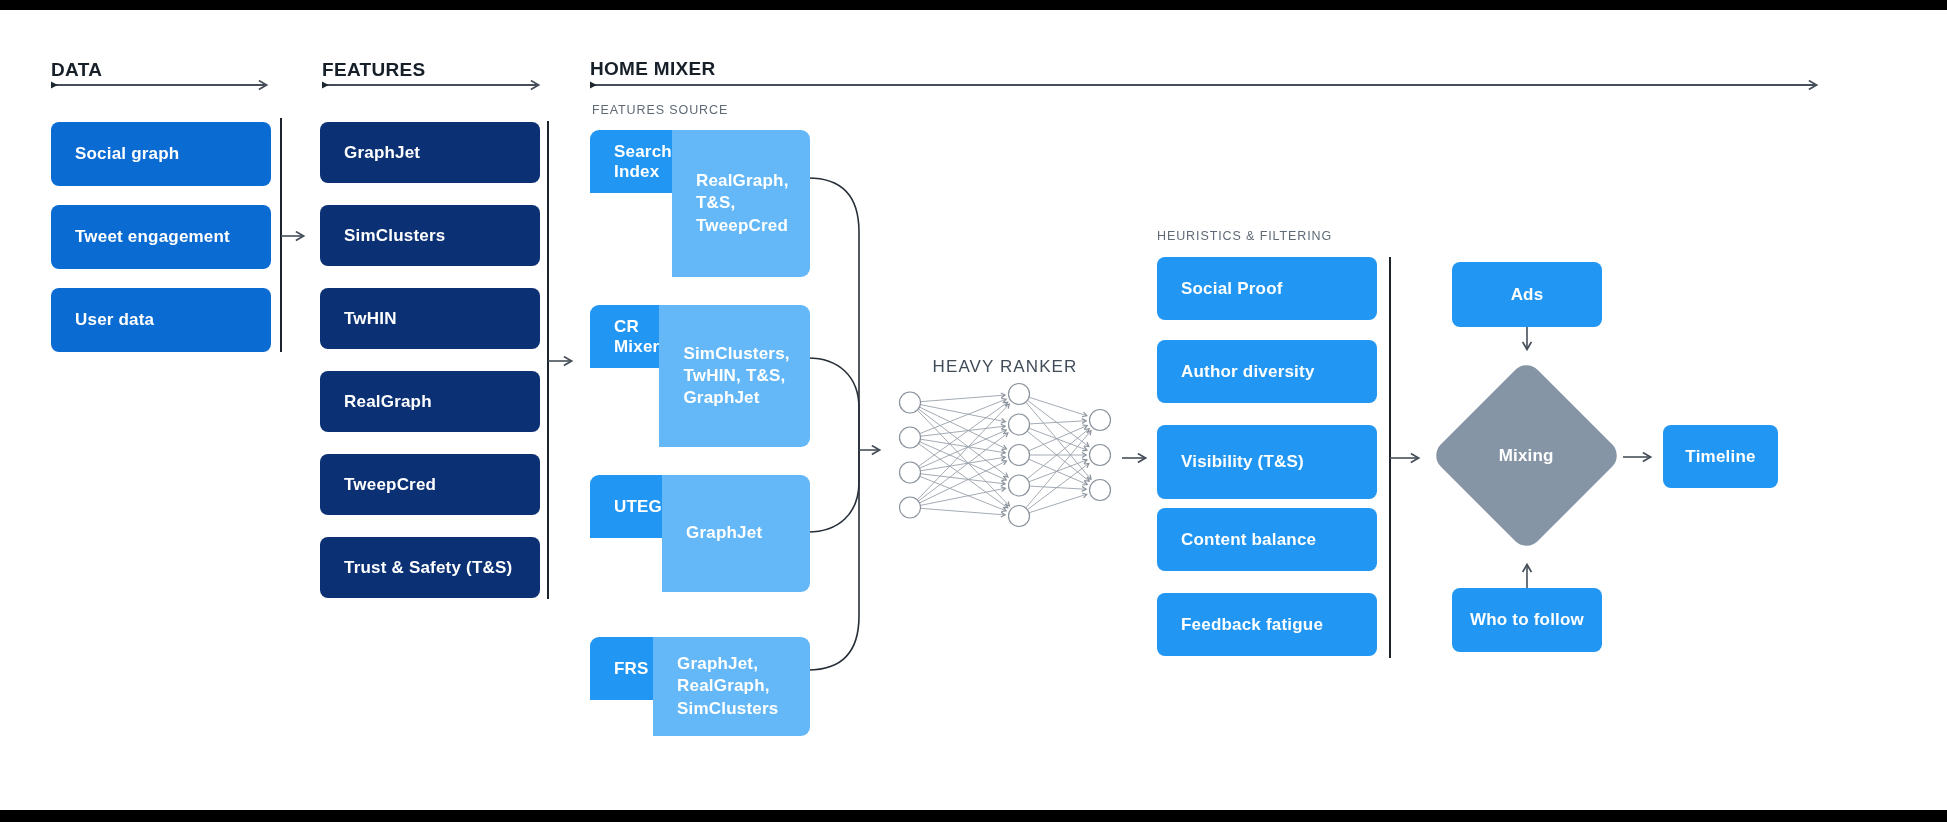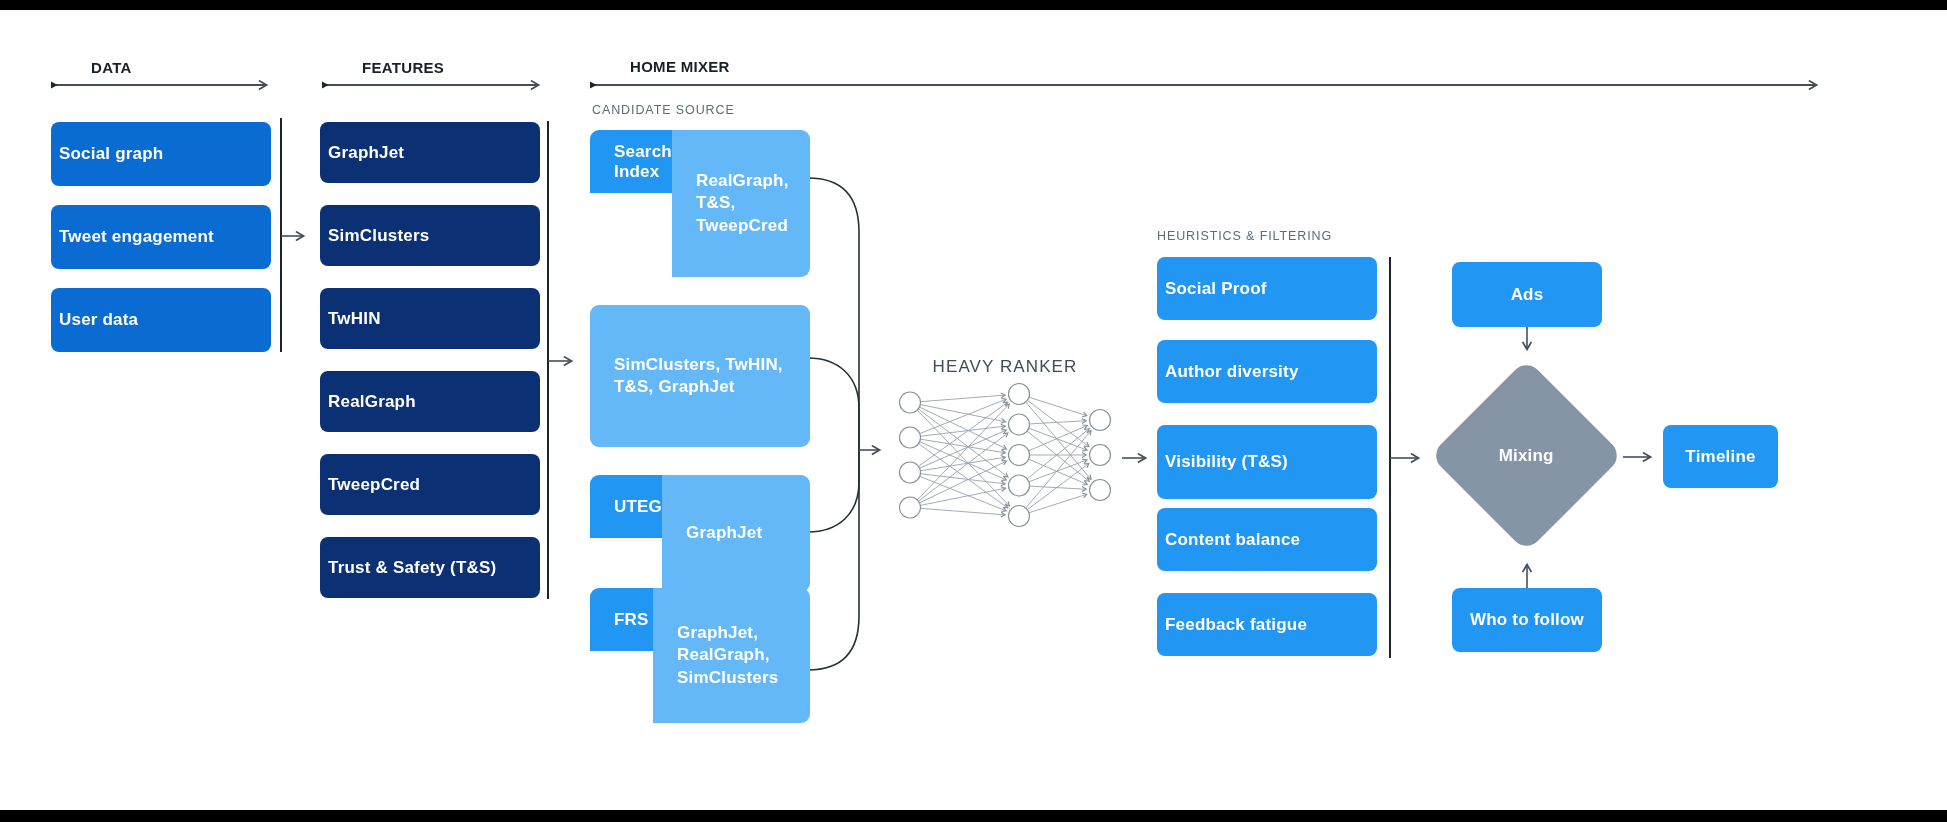--- a/index.html
+++ b/index.html
@@ -8,42 +8,41 @@
     width:1947px;height:822px;
     background:#ffffff;
     overflow:hidden;
     font-family:"Liberation Sans","DejaVu Sans",sans-serif;
   }
   .bar{position:absolute;left:0;width:1947px;background:var(--frame-bar,#000);}
   #svg-layer{position:absolute;left:0;top:0;}
 
   .section-label{
     position:absolute;
-    font-size:15px;font-weight:700;letter-spacing:.3px;
+    font-size:19px;font-weight:700;letter-spacing:.3px;
     color:var(--section-label,#172029);
     white-space:nowrap;
-    margin-left:40px;
   }
   .gray-label{
     position:absolute;
     font-size:12.5px;font-weight:400;letter-spacing:.9px;
     color:var(--sub-label,#5f6a76);
     white-space:nowrap;
   }
   .ranker-label{
     position:absolute;
     font-size:17px;font-weight:400;letter-spacing:1.1px;
     color:#414c59;text-align:center;
     white-space:nowrap;
   }
   .box{
     position:absolute;
     border-radius:8px;
     display:flex;align-items:center;
-    padding-left:8px;box-sizing:border-box;
+    padding-left:24px;box-sizing:border-box;
     color:#fff;font-size:17px;font-weight:600;letter-spacing:.2px;
   }
   .box.centered{justify-content:center;padding-left:0;text-align:center;}
   .data-box{background:var(--data-box,#0a6bd2);}
   .feature-box{background:var(--feature-box,#0b3074);}
   .blue-box{background:var(--heuristic-box,#2196f3);}
   .cand-card{
     position:absolute;width:220px;
     border-radius:9px;overflow:hidden;
     display:flex;flex-direction:row;
@@ -170,21 +169,21 @@
       <circle cx="1100" cy="420" r="10.5" fill="#ffffff" stroke="#8a929c" stroke-width="1.2"></circle>
       <circle cx="1100" cy="455" r="10.5" fill="#ffffff" stroke="#8a929c" stroke-width="1.2"></circle>
       <circle cx="1100" cy="490" r="10.5" fill="#ffffff" stroke="#8a929c" stroke-width="1.2"></circle>
     </g>
 </svg>
 
 <div class="section-label" style="left:51px;top:59px">DATA</div>
 <div class="section-label" style="left:322px;top:59px">FEATURES</div>
 <div class="section-label" style="left:590px;top:58px">HOME MIXER</div>
 
-<div class="gray-label" style="left:592px;top:103px">CANDIDATE SOURCE</div>
+<div class="gray-label" style="left:592px;top:103px">FEATURES SOURCE</div>
 <div class="gray-label" style="left:1157px;top:229px">HEURISTICS &amp; FILTERING</div>
 <div class="ranker-label" style="left:905px;top:357px;width:200px">HEAVY RANKER</div>
 
 <div class="box data-box" style="left:51px;top:122px;width:220px;height:64px">
   <span>Social graph</span>
   </div>
 <div class="box data-box" style="left:51px;top:205px;width:220px;height:64px">
   <span>Tweet engagement</span>
   </div>
 <div class="box data-box" style="left:51px;top:288px;width:220px;height:64px">
@@ -212,33 +211,36 @@
 
 <div class="cand-card" style="left:590px;top:130px;height:147px">
   <div class="cand-header">
     <span>Search Index</span>
     </div>
   <div class="cand-sub">
     <span>RealGraph, T&amp;S, TweepCred</span>
     </div>
 </div>
 <div class="cand-card" style="left:590px;top:305px;height:142px">
+  <div class="cand-header">
+    <span>CR Mixer</span>
+    </div>
   <div class="cand-sub">
     <span>SimClusters, TwHIN, T&amp;S, GraphJet</span>
     </div>
 </div>
 <div class="cand-card" style="left:590px;top:475px;height:117px">
   <div class="cand-header">
     <span>UTEG</span>
     </div>
   <div class="cand-sub">
     <span>GraphJet</span>
     </div>
 </div>
-<div class="cand-card" style="left:590px;top:588px;height:135px">
+<div class="cand-card" style="left:590px;top:637px;height:99px">
   <div class="cand-header">
     <span>FRS</span>
     </div>
   <div class="cand-sub">
     <span>GraphJet, RealGraph, SimClusters</span>
     </div>
 </div>
 
 <div class="box blue-box" style="left:1157px;top:257px;width:220px;height:63px">
   <span>Social Proof</span>

